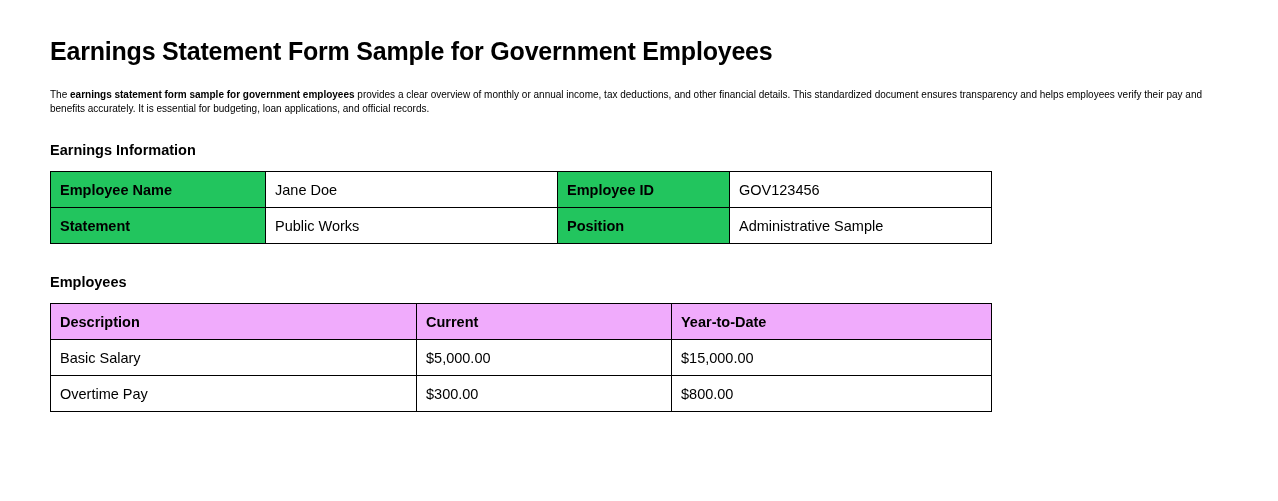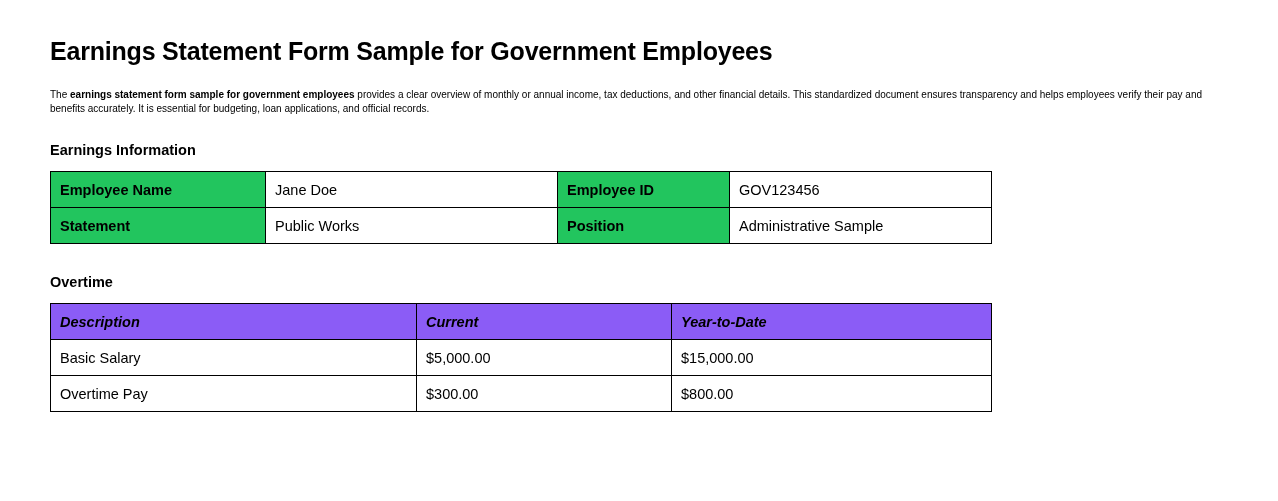--- a/index.html
+++ b/index.html
@@ -49,22 +49,21 @@
     padding: 8px 9px;
     font-size: 14.5px;
     text-align: left;
     vertical-align: middle;
     height: 19px;
     overflow: hidden;
     white-space: nowrap;
   }
   th {
     font-weight: bold;
-    background: #8b5cf6;
-    font-style: italic;
+    background: #f0abfc;
   }
   td.label {
     font-weight: bold;
     background: #22c55e;
   }
   
   .info-table col.c1 { width: 215px; }
   .info-table col.c2 { width: 292px; }
   .info-table col.c3 { width: 172px; }
   .info-table col.c4 { width: 262px; }
@@ -100,21 +99,21 @@
       </tr>
       <tr>
         <td class="label">Statement</td>
         <td>Public Works</td>
         <td class="label">Position</td>
         <td>Administrative Sample</td>
       </tr>
     </tbody>
   </table>
 
-  <h2 class="section-title">Overtime</h2>
+  <h2 class="section-title">Employees</h2>
 
   <table class="earnings-table">
     <colgroup>
       <col class="e1">
         <col class="e2">
         <col class="e3">
     </colgroup>
     <thead>
       <tr>
         <th>Description</th>

